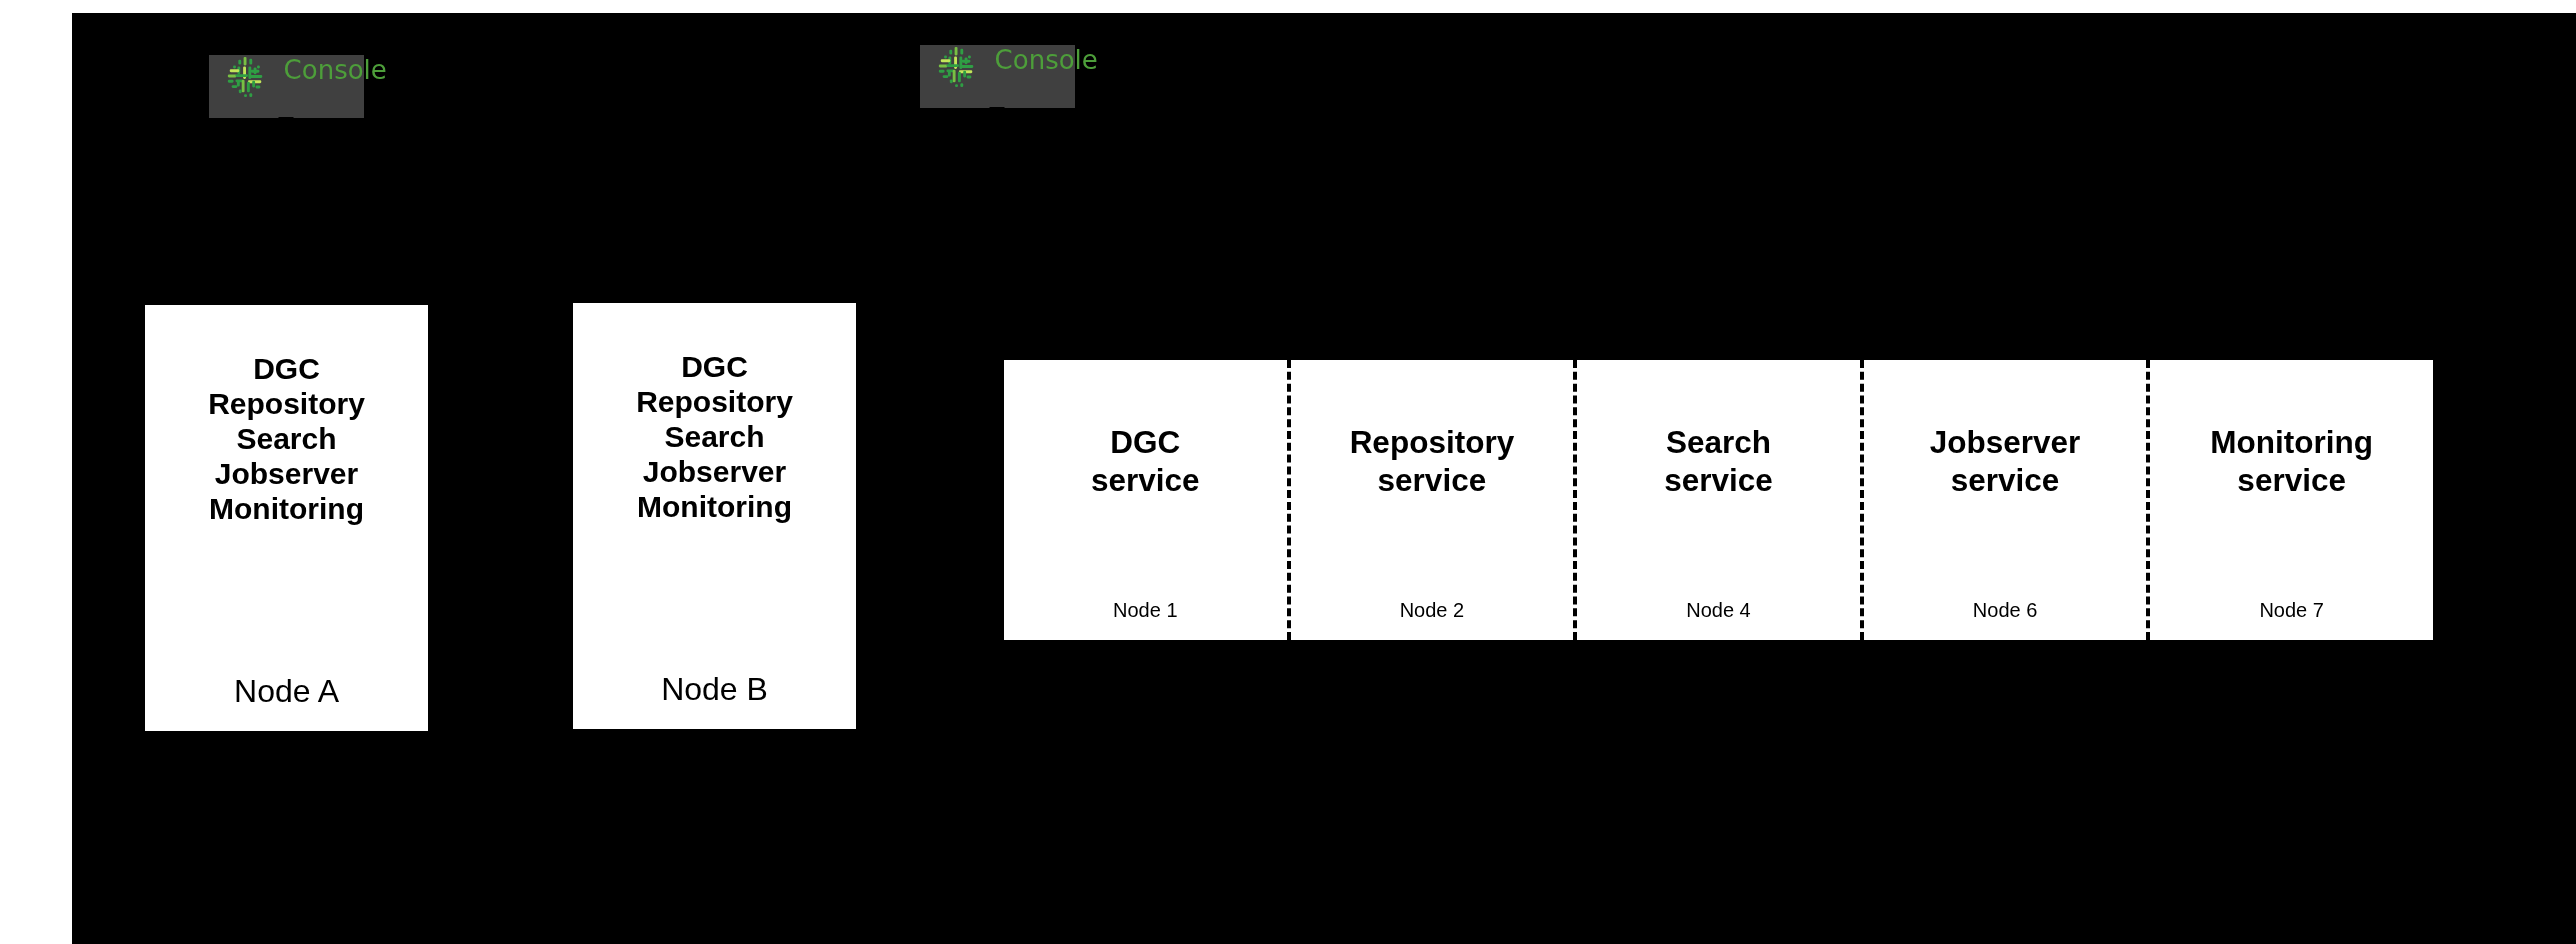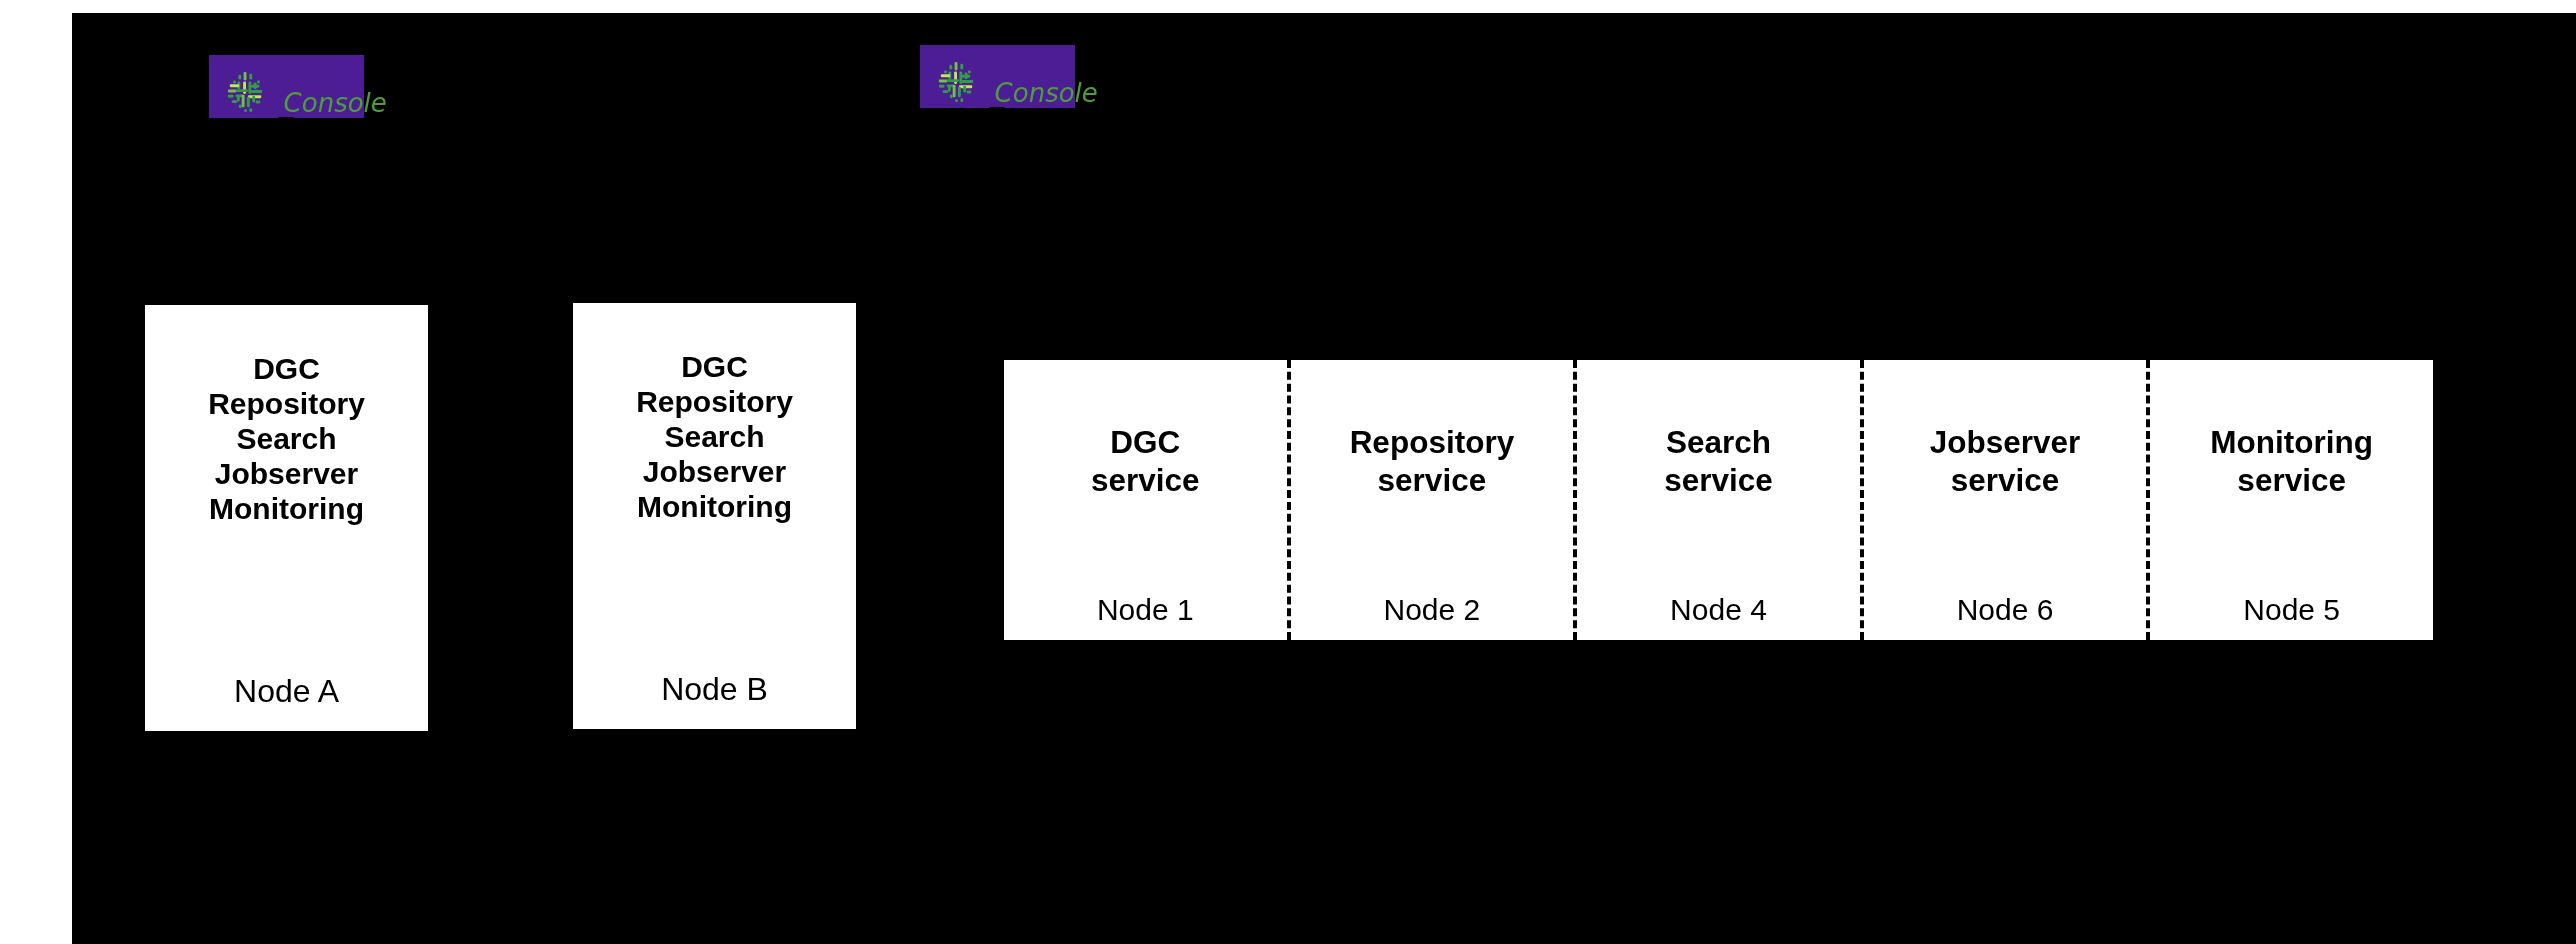--- a/index.html
+++ b/index.html
@@ -21,25 +21,24 @@
     position: absolute;
     left: 72px;
     top: 13.4px;
     width: 2504px;
     height: 931px;
     background: #000000;
   }
   
   .console-widget {
     position: absolute;
-    background: #4c1d95;
-    display: flex;
-    align-items: flex-end;
-    box-sizing: border-box;
-    font-style: italic;
+    background: #404040;
+    display: flex;
+    align-items: flex-start;
+    box-sizing: border-box;
   }
   .console-widget .console-icon {
     flex: 0 0 auto;
     display: block;
   }
   .console-widget .console-label {
     color: #4d9e3a;
     font-family: "DejaVu Sans", sans-serif;
     font-weight: 400;
     white-space: nowrap;
@@ -125,21 +124,21 @@
     font-weight: bold;
     font-size: 31.5px;
     line-height: 38px;
   }
   .service-cell .service-name div { white-space: nowrap; }
   .service-cell .cell-node-label {
     position: absolute;
     left: 0;
     right: 0;
     bottom: 13.4px;
-    font-size: 30px;
+    font-size: 20px;
     font-weight: normal;
     line-height: 34px;
   }
 </style>
 </head>
 <body>
 
 <div id="stage">
   <div class="canvas">
 
@@ -273,20 +272,20 @@
           <div>service</div>
         </div>
         <div class="cell-node-label">Node 6</div>
       </div>
 
       <div class="service-cell">
         <div class="service-name">
           <div>Monitoring</div>
           <div>service</div>
         </div>
-        <div class="cell-node-label">Node 5</div>
+        <div class="cell-node-label">Node 7</div>
       </div>
 
     </div>
 
   </div>
 </div>
 
 
 </body></html>

